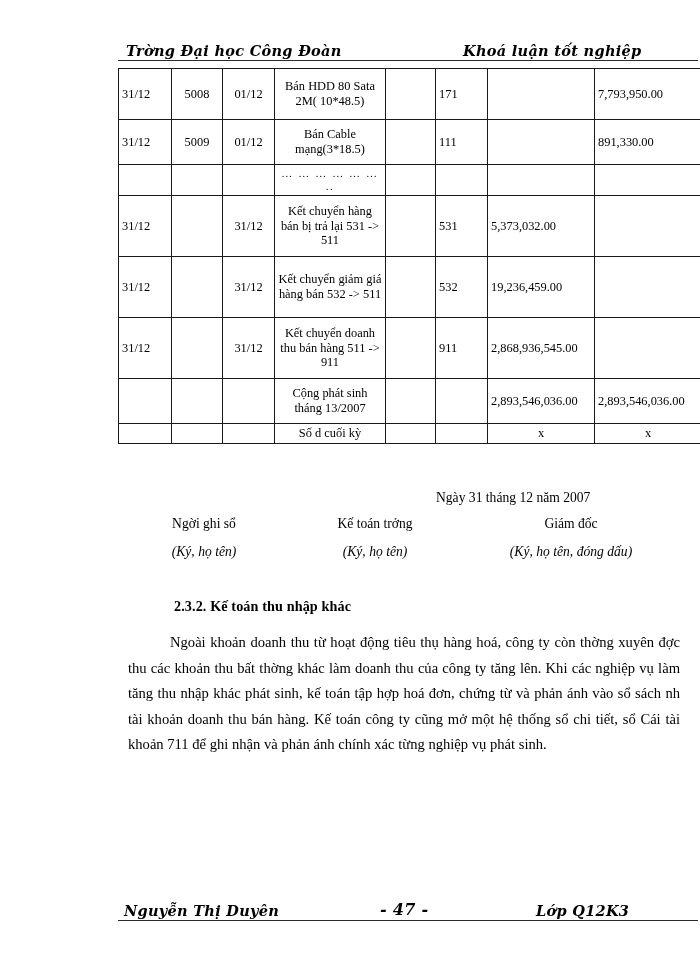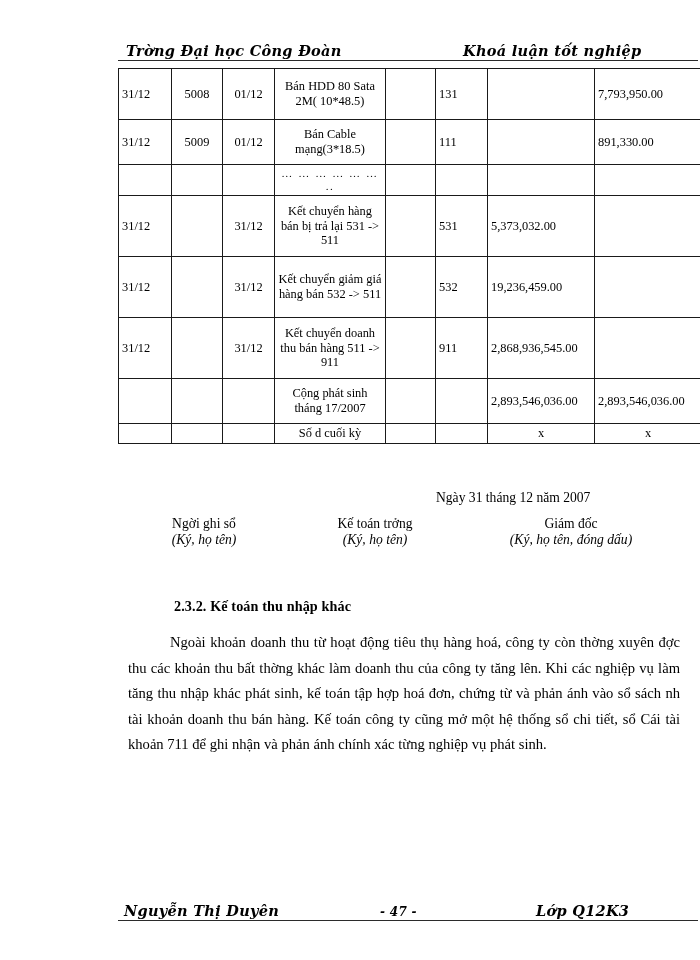--- a/index.html
+++ b/index.html
@@ -112,21 +112,21 @@
     top: 26px;
     left: 0;
     width: 562px;
     height: 44px;
   }
   .sig-col { position: absolute; text-align: center; font-family: Liberation Serif, serif; }
   .sig-col .role { display: block; white-space: nowrap; }
   .sig-col .note {
     display: block;
     font-style: italic;
-    margin-top: 0;
+    margin-top: 12px;
     white-space: nowrap;
   }
   .sig-c1 { left: 6px;   width: 160px; }
   .sig-c2 { left: 182px; width: 150px; }
   .sig-c3 { left: 348px; width: 210px; }
 
   
   .section-title {
     position: absolute;
     left: 174px;
@@ -160,21 +160,21 @@
     position: absolute;
     left: 6px;
     bottom: 1px;
     font-size: 14.5px;
     white-space: nowrap;
   }
   .foot-center {
     position: absolute;
     left: 262px;
     bottom: 1px;
-    font-size: 12px;
+    font-size: 16px;
     white-space: nowrap;
   }
   .foot-right {
     position: absolute;
     left: 418px;
     bottom: 1px;
     font-size: 14.5px;
     white-space: nowrap;
   }
 </style>
@@ -190,21 +190,21 @@
 
   <table class="ledger">
     <tbody>
 
       <tr class="tall-a">
         <td class="c-date v-top">31/12</td>
         <td class="c-docno">5008</td>
         <td class="c-docdate">01/12</td>
         <td class="c-desc v-top">Bán HDD 80 Sata 2M( 10*48.5)</td>
         <td class="c-blank"></td>
-        <td class="c-acct v-top">131</td>
+        <td class="c-acct v-top">171</td>
         <td class="c-debit v-top"></td>
         <td class="c-credit v-top">7,793,950.00</td>
       </tr>
 
       <tr class="tall-c">
         <td class="c-date v-top">31/12</td>
         <td class="c-docno v-bot">5009</td>
         <td class="c-docdate v-top">01/12</td>
         <td class="c-desc v-top">Bán Cable mạng(3*18.5)</td>
         <td class="c-blank"></td>
@@ -254,21 +254,21 @@
         <td class="c-blank"></td>
         <td class="c-acct v-top">911</td>
         <td class="c-debit v-top">2,868,936,545.00</td>
         <td class="c-credit v-top"></td>
       </tr>
 
       <tr class="tall-c">
         <td class="c-date"></td>
         <td class="c-docno"></td>
         <td class="c-docdate"></td>
-        <td class="c-desc v-top">Cộng phát sinh tháng 17/2007</td>
+        <td class="c-desc v-top">Cộng phát sinh tháng 13/2007</td>
         <td class="c-blank"></td>
         <td class="c-acct"></td>
         <td class="c-debit v-top">2,893,546,036.00</td>
         <td class="c-credit v-top">2,893,546,036.00</td>
       </tr>
 
       <tr>
         <td class="c-date"></td>
         <td class="c-docno"></td>
         <td class="c-docdate"></td>

